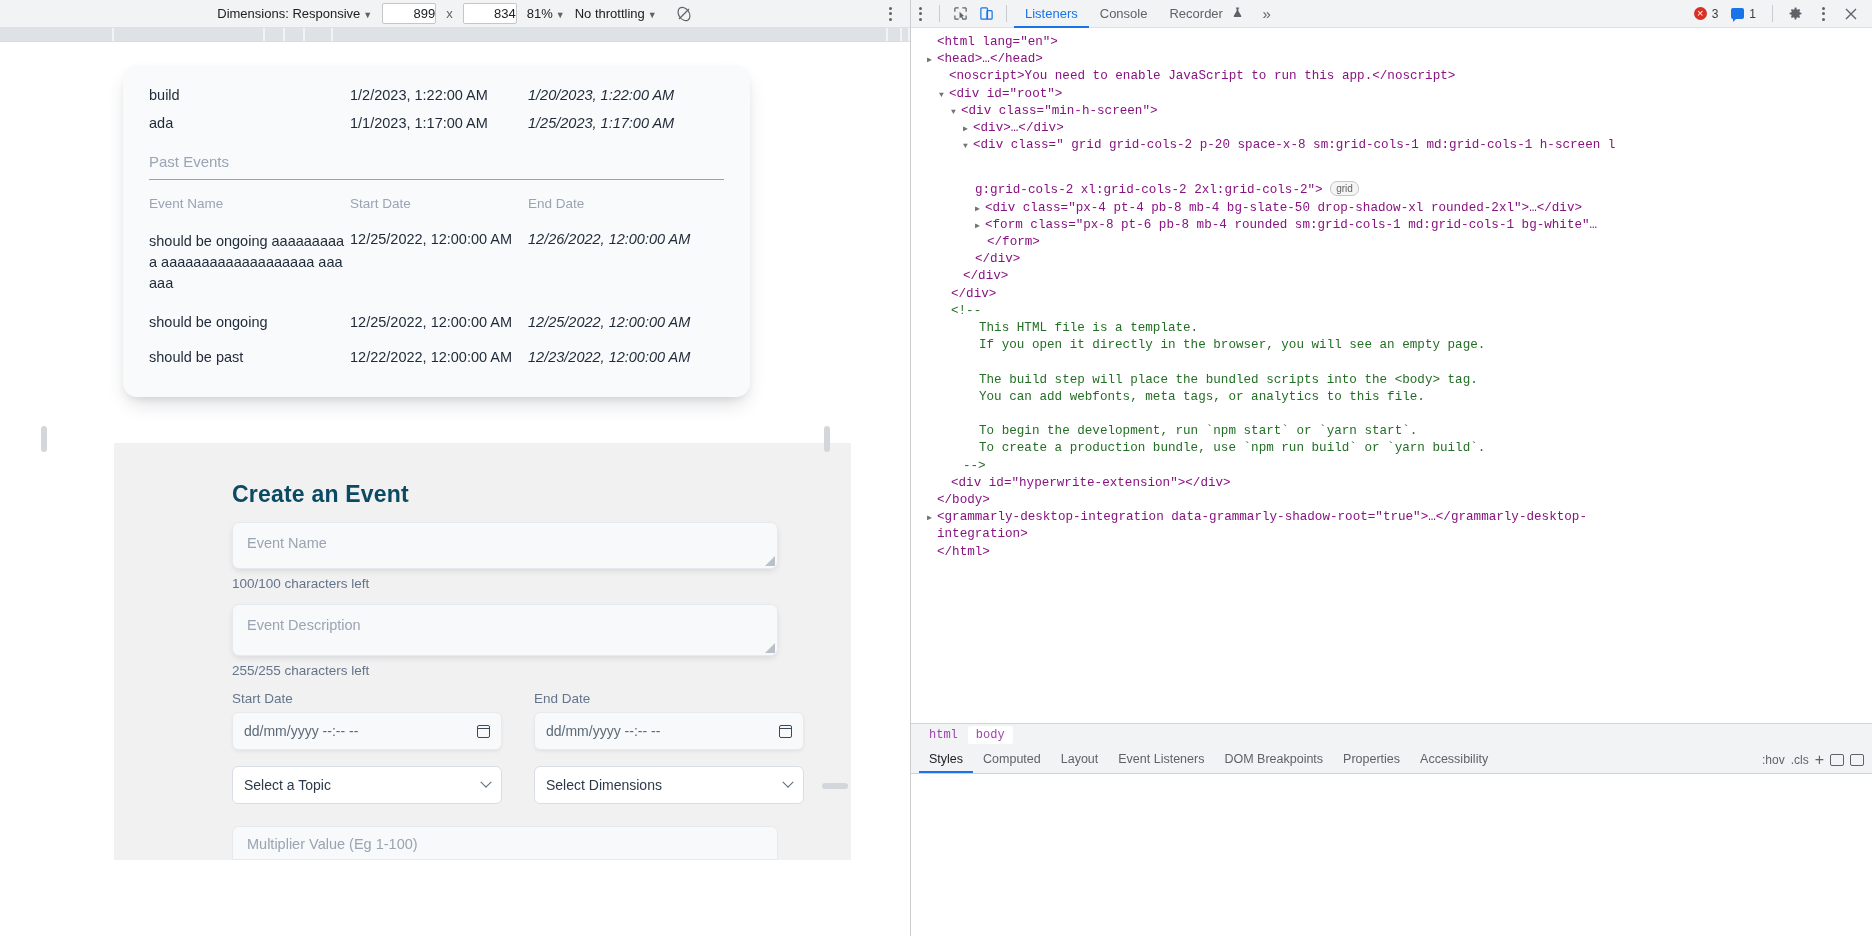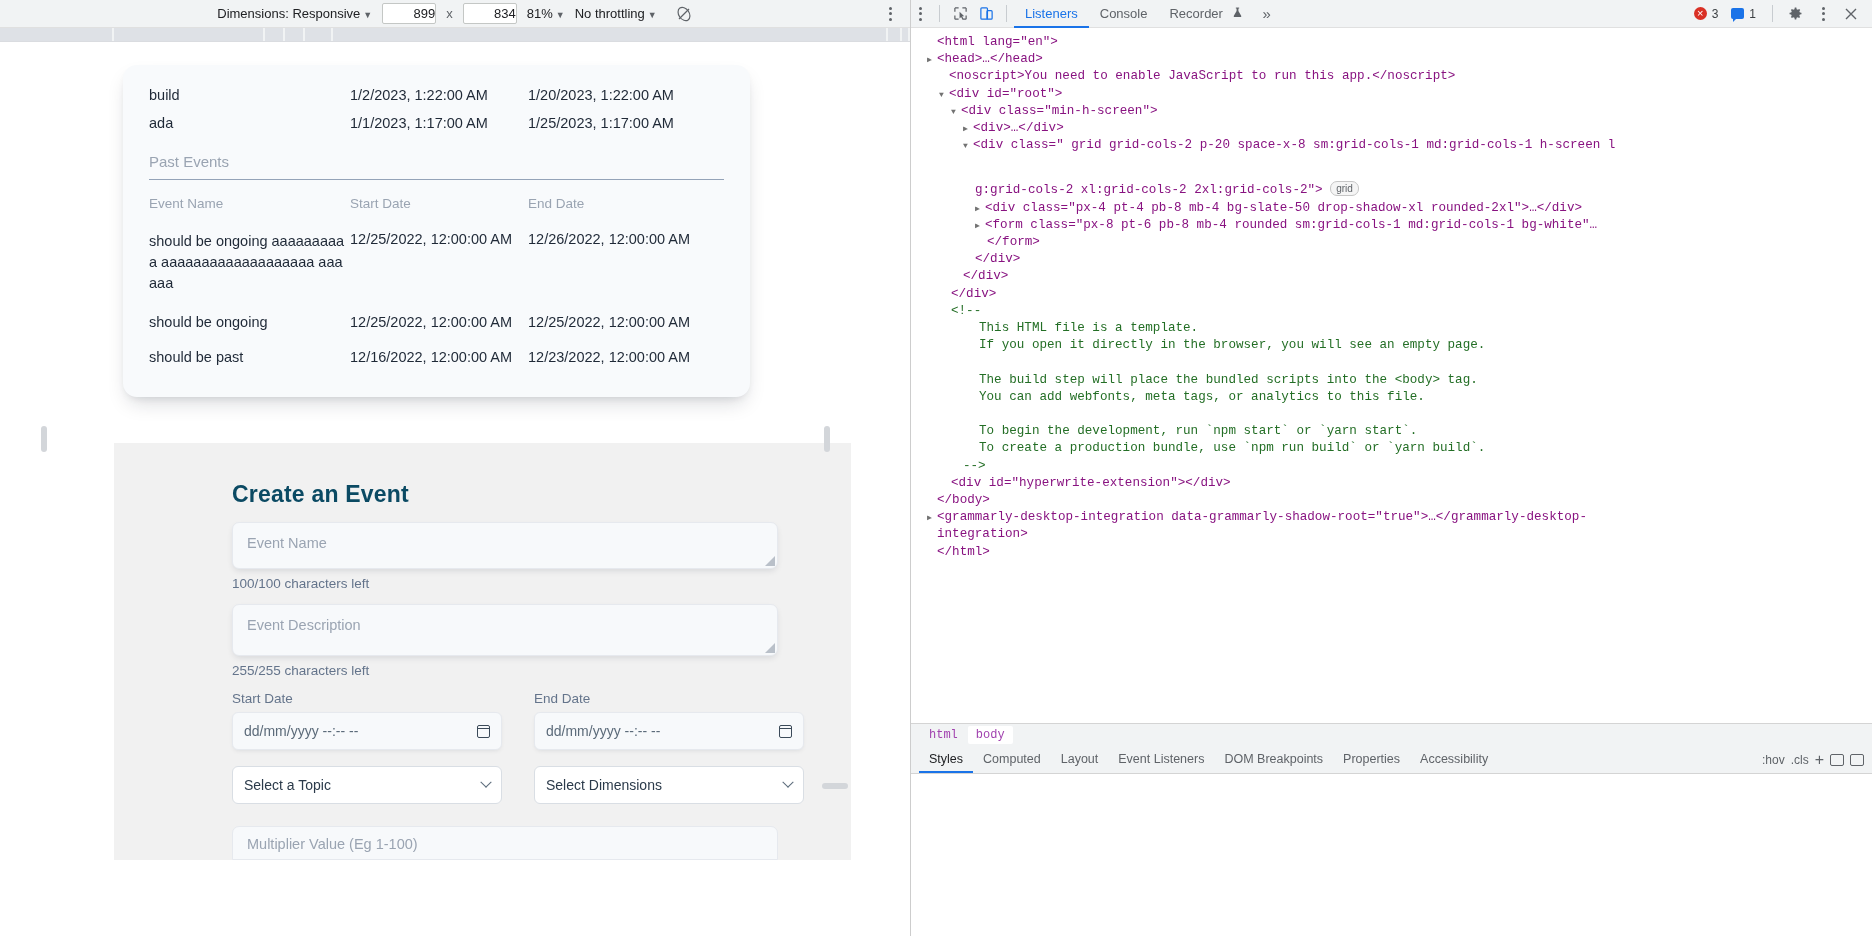--- a/index.html
+++ b/index.html
@@ -63,21 +63,21 @@
   
   .events-card {
     position:absolute; left:66px; top:22px; width:627px;
     background:#f8fafc; border-radius:14px;
     box-shadow:0 10px 20px -5px rgba(15,23,42,.17), 0 4px 8px -4px rgba(15,23,42,.12);
     padding:16px 14px 26px 14px;
   }
   .ev-row { display:flex; font-size:14.5px; color:#1f2937; padding:6px 0; }
   .ev-row .c1 { width:213px; padding-left:12px; }
   .ev-row .c2 { width:178px; }
-  .ev-row .c3 { width:auto; }
+  .ev-row .c3 { width:auto;font-style:italic; }
   .section-label {
     font-size:15px; color:#9aa4b2; padding:16px 0 7px 12px; font-weight:400;
   }
   .rule { height:1px; background:#94a3b8; margin:2px 12px 8px 12px; }
   .ev-head { display:flex; font-size:13.5px; color:#9aa4b2; padding:8px 0 14px 0; }
   .ev-head .c1 { width:213px; padding-left:12px; }
   .ev-head .c2 { width:178px; }
   .ev-name-wrap { width:213px; padding-left:12px; line-height:1.45; word-break:break-all; }
 
   
@@ -273,21 +273,21 @@
             <div class="c2">12/25/2022, 12:00:00 AM</div>
             <div class="c3">12/26/2022, 12:00:00 AM</div>
           </div>
           <div class="ev-row" style="padding-top:14px;">
             <div class="c1">should be ongoing</div>
             <div class="c2">12/25/2022, 12:00:00 AM</div>
             <div class="c3">12/25/2022, 12:00:00 AM</div>
           </div>
           <div class="ev-row" style="padding-top:13px;">
             <div class="c1">should be past</div>
-            <div class="c2">12/16/2022, 12:00:00 AM</div>
+            <div class="c2">12/22/2022, 12:00:00 AM</div>
             <div class="c3">12/23/2022, 12:00:00 AM</div>
           </div>
         </div>
 
         <div class="form-wrap">
           <div class="form-inner">
             <div class="form-title">Create an Event</div>
 
             <div class="field">
               <span>Event Name</span>

